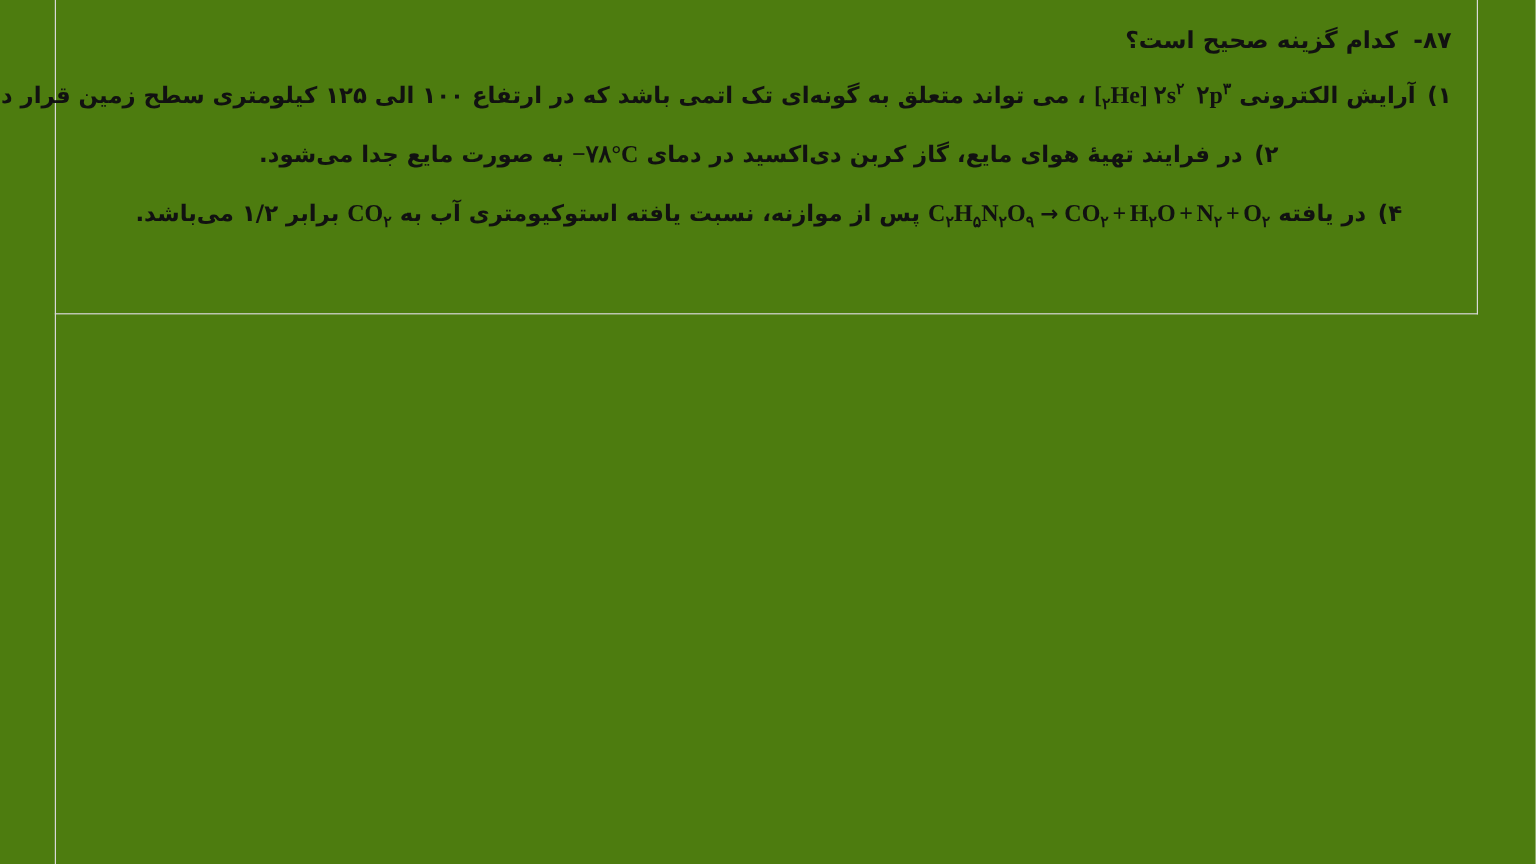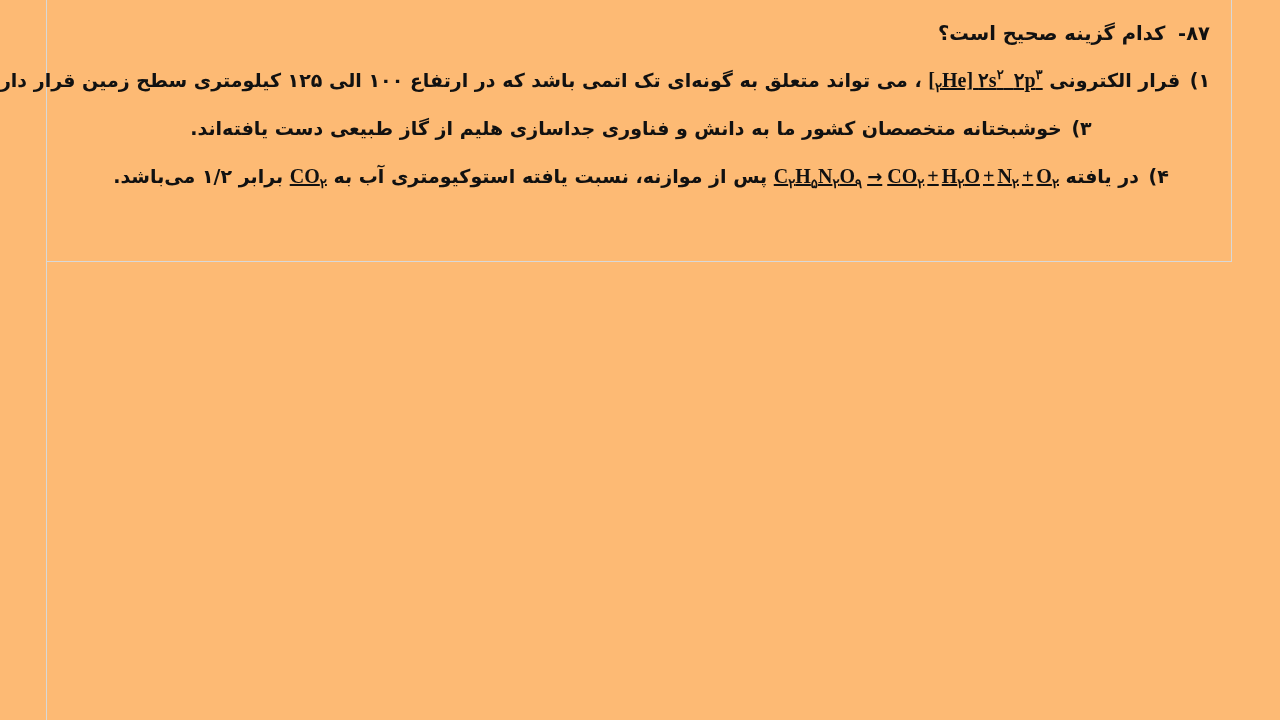--- a/index.html
+++ b/index.html
@@ -12,21 +12,21 @@
     height: 720px;
     font-family: "DejaVu Sans", "Liberation Sans", sans-serif;
     color: #111111;
     overflow: hidden;
   }
 
   .page {
     position: relative;
     width: 1280px;
     height: 720px;
-    background: #fdba74;
+    background: #4d7c0f;
   }
 
   
   .frame-left {
     position: absolute;
     left: 46px;
     top: 0;
     width: 1px;
     height: 720px;
     background: #d8d8d8;
@@ -90,21 +90,20 @@
 
   
   .mathrun {
     font-family: "Liberation Serif", "DejaVu Serif", serif;
     font-weight: bold;
     font-size: 20px;
     direction: ltr;
     display: inline-block;
     white-space: nowrap;
     vertical-align: baseline;
-    text-decoration: underline;
   }
   .mathrun sup {
     font-size: 0.66em;
     vertical-align: super;
     line-height: 0;
   }
   .mathrun sub {
     font-size: 0.66em;
     vertical-align: sub;
     line-height: 0;
@@ -132,30 +131,32 @@
 
   <div class="content">
 
     <div class="question-head">
       <span class="qnum">۸۷-</span>
       <span>کدام گزینه صحیح است؟</span>
     </div>
 
     <div class="option opt1">
       <span class="opt-label">۱)</span>
-      <span>قرار الکترونی</span>
+      <span>آرایش الکترونی</span>
       <span class="mathrun"><span>[</span><sub>۲</sub><span>He]</span>&nbsp;<span>۲s</span><sup>۲</sup>&nbsp;&nbsp;<span>۲p</span><sup>۳</sup></span>
       <span>، می تواند متعلق به گونه‌ای تک اتمی باشد که در ارتفاع ۱۰۰ الی ۱۲۵ کیلومتری سطح زمین قرار دارد.</span>
     </div>
 
+    <div class="option opt2">
+      <span class="opt-label">۲)</span>
+      <span>در فرایند تهیهٔ هوای مایع، گاز کربن دی‌اکسید در دمای</span>
+      <span class="mathrun deg">−۷۸°C</span>
+      <span>به صورت مایع جدا می‌شود.</span>
+    </div>
 
-    <div class="option opt3">
-      <span class="opt-label">۳)</span>
-      <span>خوشبختانه متخصصان کشور ما به دانش و فناوری جداسازی هلیم از گاز طبیعی دست یافته‌اند.</span>
-    </div>
 
     <div class="option opt4">
       <span class="opt-label">۴)</span>
       <span>در یافته</span>
       <span class="mathrun">C<sub>۲</sub>H<sub>۵</sub>N<sub>۲</sub>O<sub>۹</sub><span class="arrow">→</span>CO<sub>۲</sub><span class="op">+</span>H<sub>۲</sub>O<span class="op">+</span>N<sub>۲</sub><span class="op">+</span>O<sub>۲</sub></span>
       <span>پس از موازنه، نسبت یافته استوکیومتری آب به</span>
       <span class="mathrun">CO<sub>۲</sub></span>
       <span>برابر ۱/۲ می‌باشد.</span>
     </div>
 

